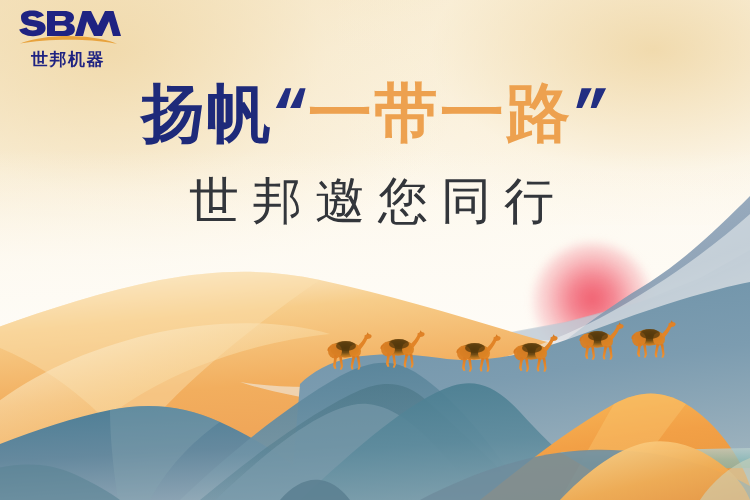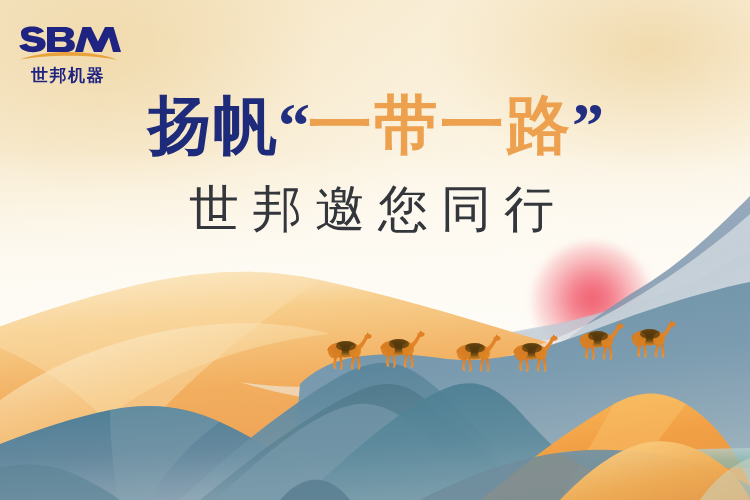--- a/index.html
+++ b/index.html
@@ -39,44 +39,44 @@
     left: 0; top: 30%;
     width: 100%; height: 40%;
     background: linear-gradient(180deg, rgba(253,248,238,0) 0%, rgba(254,251,244,0.85) 55%, rgba(254,252,247,1) 100%);
     pointer-events: none;
   }
 
   
   .logo {
     position: absolute;
     left: 14px;
-    top: 19px;
+    top: 3px;
     width: 108px;
     height: 66px;
     z-index: 40;
   }
   .logo svg { display: block; width: 108px; height: 66px; }
 
   
   .headline-block {
     position: absolute;
     left: 0; top: 86px;
     width: 750px;
     z-index: 35;
     text-align: center;
     pointer-events: none;
   }
   .headline {
-    font-family: Liberation Serif, serif;
+    font-family: Liberation Mono, monospace;
     font-size: 64px;
     line-height: 1;
     font-weight: bold;
     letter-spacing: 1px;
     white-space: nowrap;
-    margin: 8px;
+    margin: 0;
   }
   .hl-nav   { color: #1e2a7a; }
   .hl-quote { color: #222e82; font-weight: bold; letter-spacing: -2px; }
   .hl-orange{ color: #eda14f; letter-spacing: 2px; }
 
   .subhead {
     margin: 26px 7px 0 0;
     font-family: "Liberation Sans", "DejaVu Sans", sans-serif;
     font-size: 50px;
     line-height: 1;

